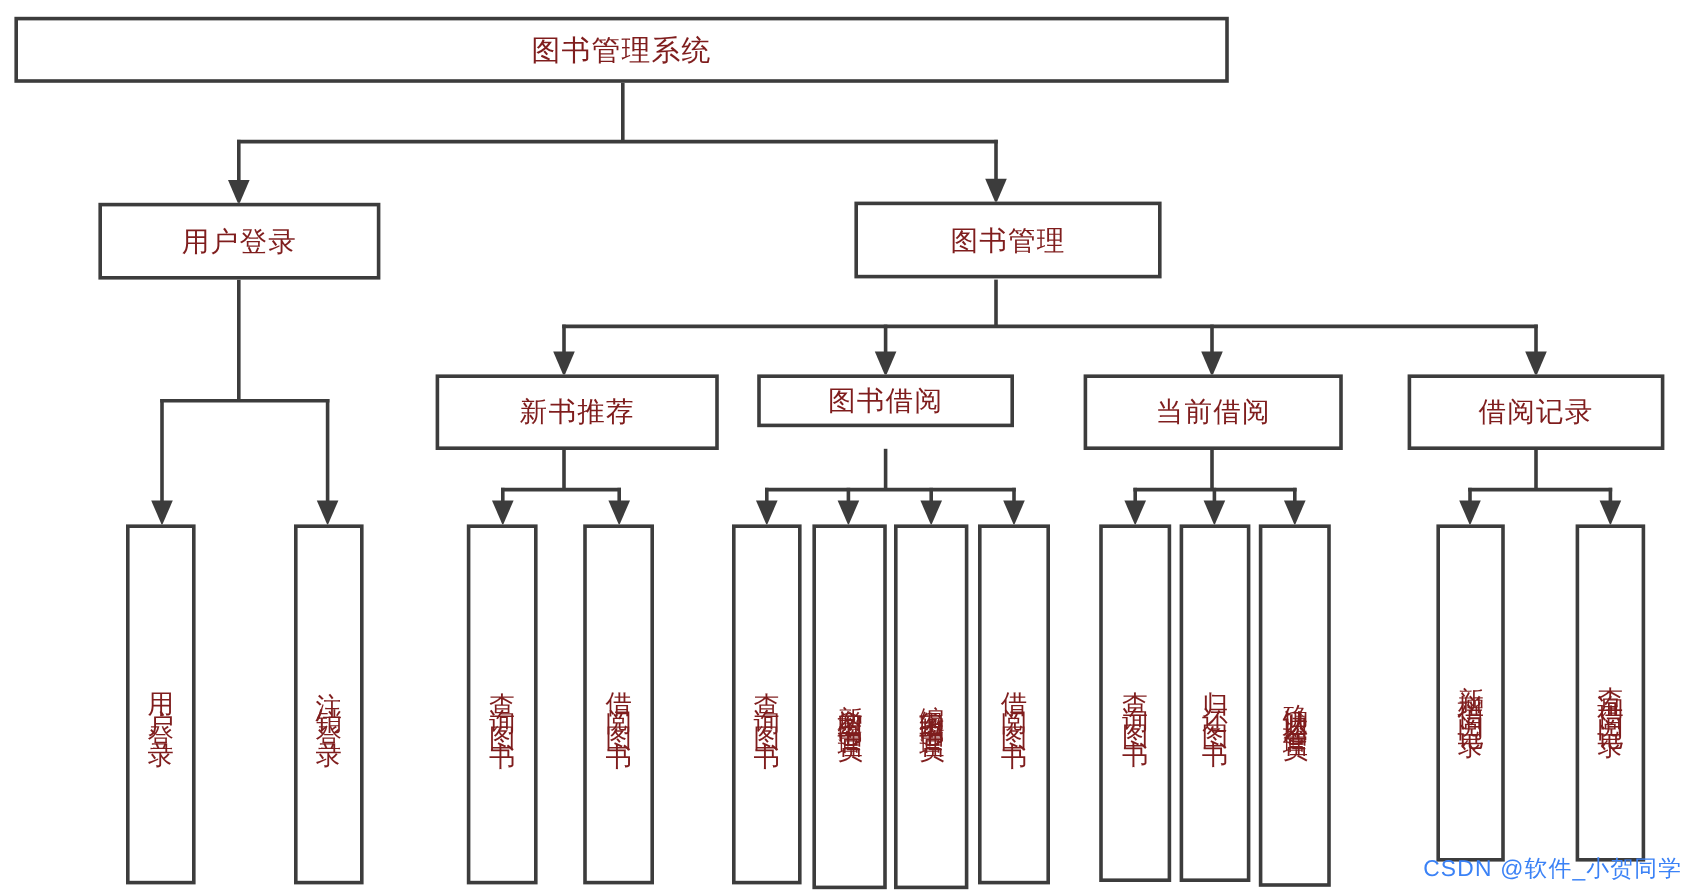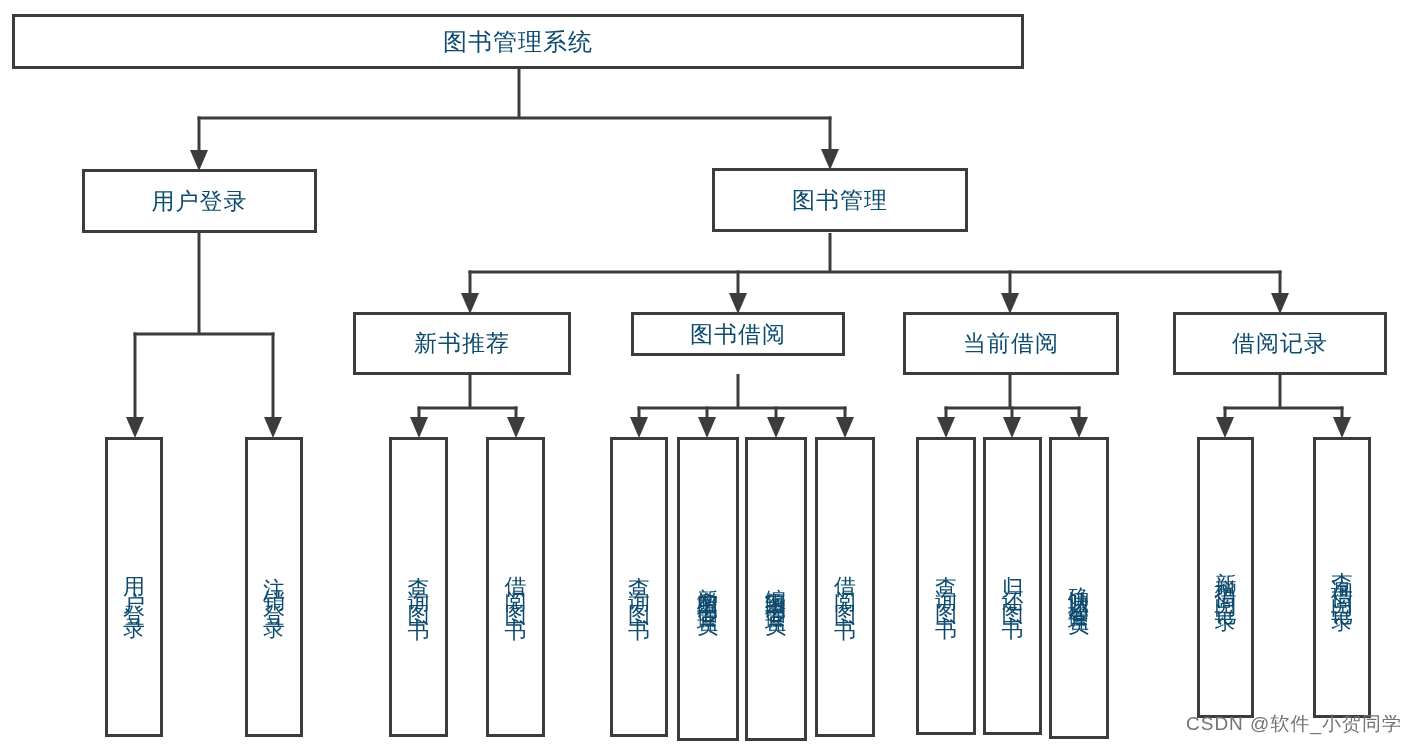--- a/index.html
+++ b/index.html
@@ -15,21 +15,21 @@
     position: absolute;
     left: 0; top: 0;
     width: 1405px; height: 747px;
     z-index: 1;
   }
   .node {
     position: absolute;
     box-sizing: border-box;
     border: 3px solid #3c3c3c;
     background: #ffffff;
-    color: #0c4a6e;
+    color: #7f1d1d;
     display: flex;
     align-items: center;
     justify-content: center;
     z-index: 2;
     font-size: 23px;
     letter-spacing: 1px;
   }
   .node.root-node { font-size: 24px; }
   .node.v span {
     writing-mode: vertical-lr;
@@ -39,21 +39,21 @@
     line-height: 1;
     display: block;
   }
   .node.v.v6 span { letter-spacing: 8px; }
   .node.v.v9 span { letter-spacing: 4px; font-size: 21px; }
   .watermark {
     position: absolute;
     left: 1186px;
     top: 711px;
     z-index: 5;
-    color: #737373;
+    color: #3b82f6;
     font-size: 19px;
     letter-spacing: 1px;
     white-space: nowrap;
   }
 </style>
 </head>
 <body>
 
 <div class="canvas">
 
@@ -125,21 +125,21 @@
       <polygon points="1216,417 1234,417 1225,438"></polygon>
       <polygon points="1333,417 1351,417 1342,438"></polygon>
     </g>
   </svg>
 
   <div class="node root-node" style="left:12px;top:14px;width:1012px;height:55px">图书管理系统</div>
 
   <div class="node" style="left:82px;top:169px;width:235px;height:64px">用户登录</div>
   <div class="node" style="left:712px;top:168px;width:256px;height:64px">图书管理</div>
 
-  <div class="node" style="left:353px;top:312px;width:218px;height:63px">新书推荐</div>
+  <div class="node" style="left:363px;top:312px;width:236px;height:63px">新书推荐</div>
   <div class="node" style="left:631px;top:312px;width:214px;height:44px">图书借阅</div>
   <div class="node" style="left:903px;top:312px;width:216px;height:63px">当前借阅</div>
   <div class="node" style="left:1173px;top:312px;width:214px;height:63px">借阅记录</div>
 
   <div class="node v" style="left:105px;top:437px;width:58px;height:300px">
     <span>用户登录</span>
   </div>
   <div class="node v" style="left:245px;top:437px;width:58px;height:300px">
     <span>注销登录</span>
   </div>

